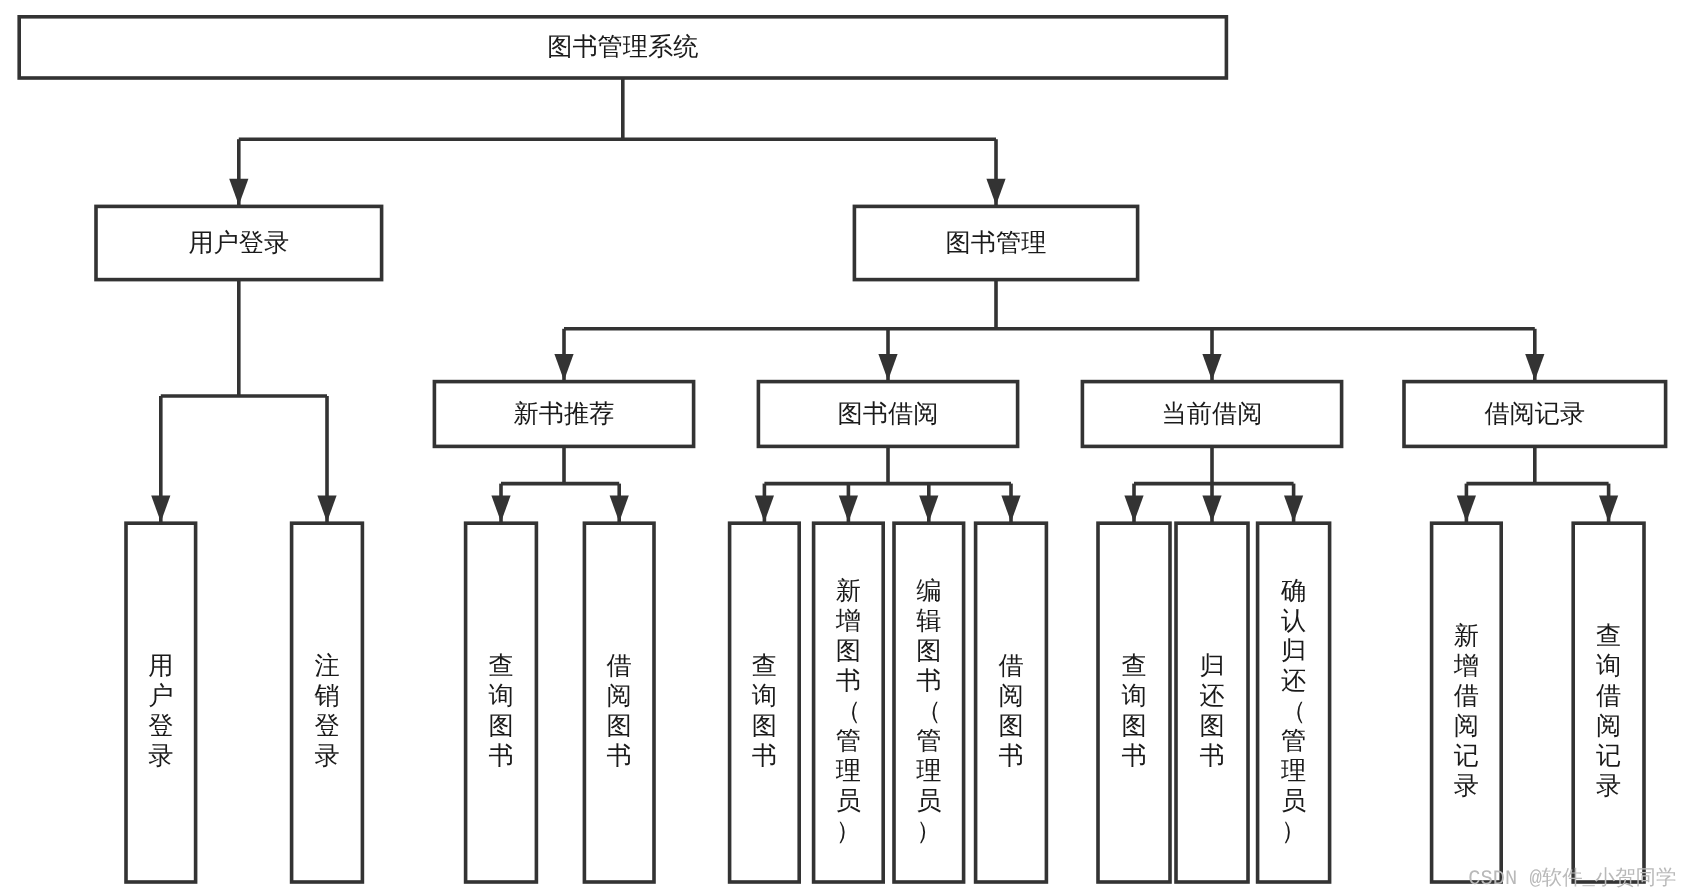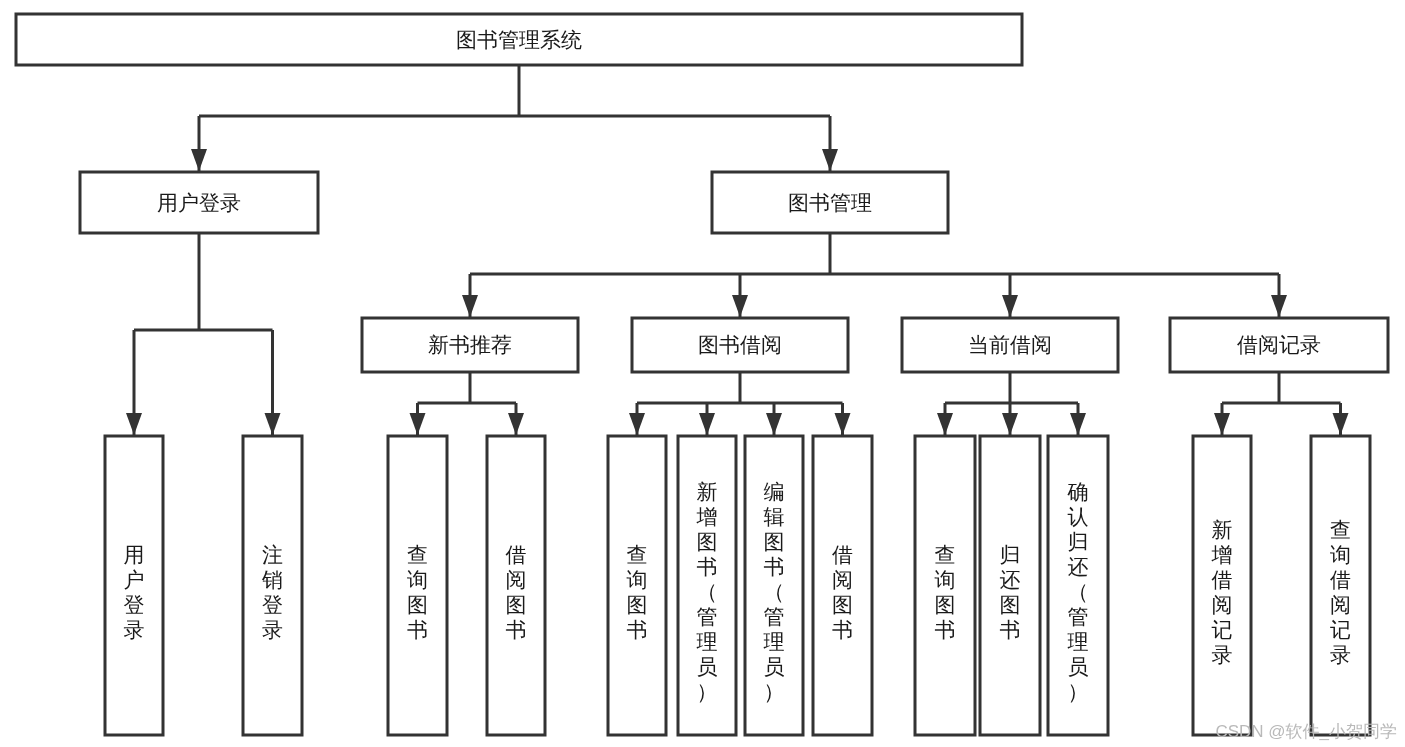--- a/index.html
+++ b/index.html
@@ -37,21 +37,21 @@
     fill: none;
   }
   .arrow-head {
     fill: #333333;
     stroke: none;
   }
   .watermark {
     position: absolute;
     right: 8px;
     bottom: 4px;
-    font-family: Liberation Sans, sans-serif;
+    font-family: Liberation Mono, monospace;
     font-size: 17px;
     color: #b9b9b9;
     white-space: nowrap;
     pointer-events: none;
     user-select: none;
   }
 </style>
 </head>
 <body>
 

